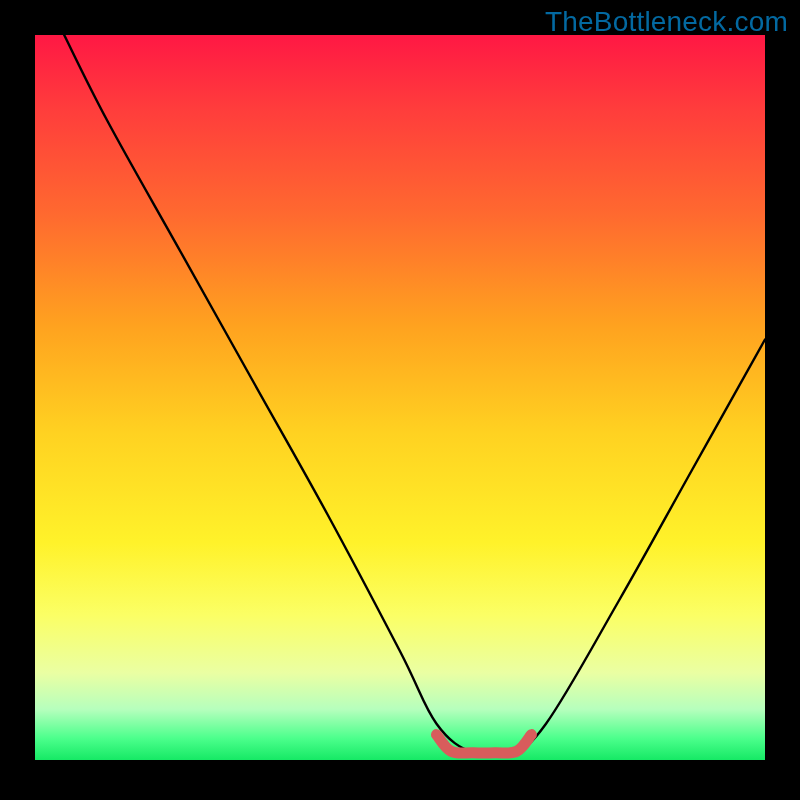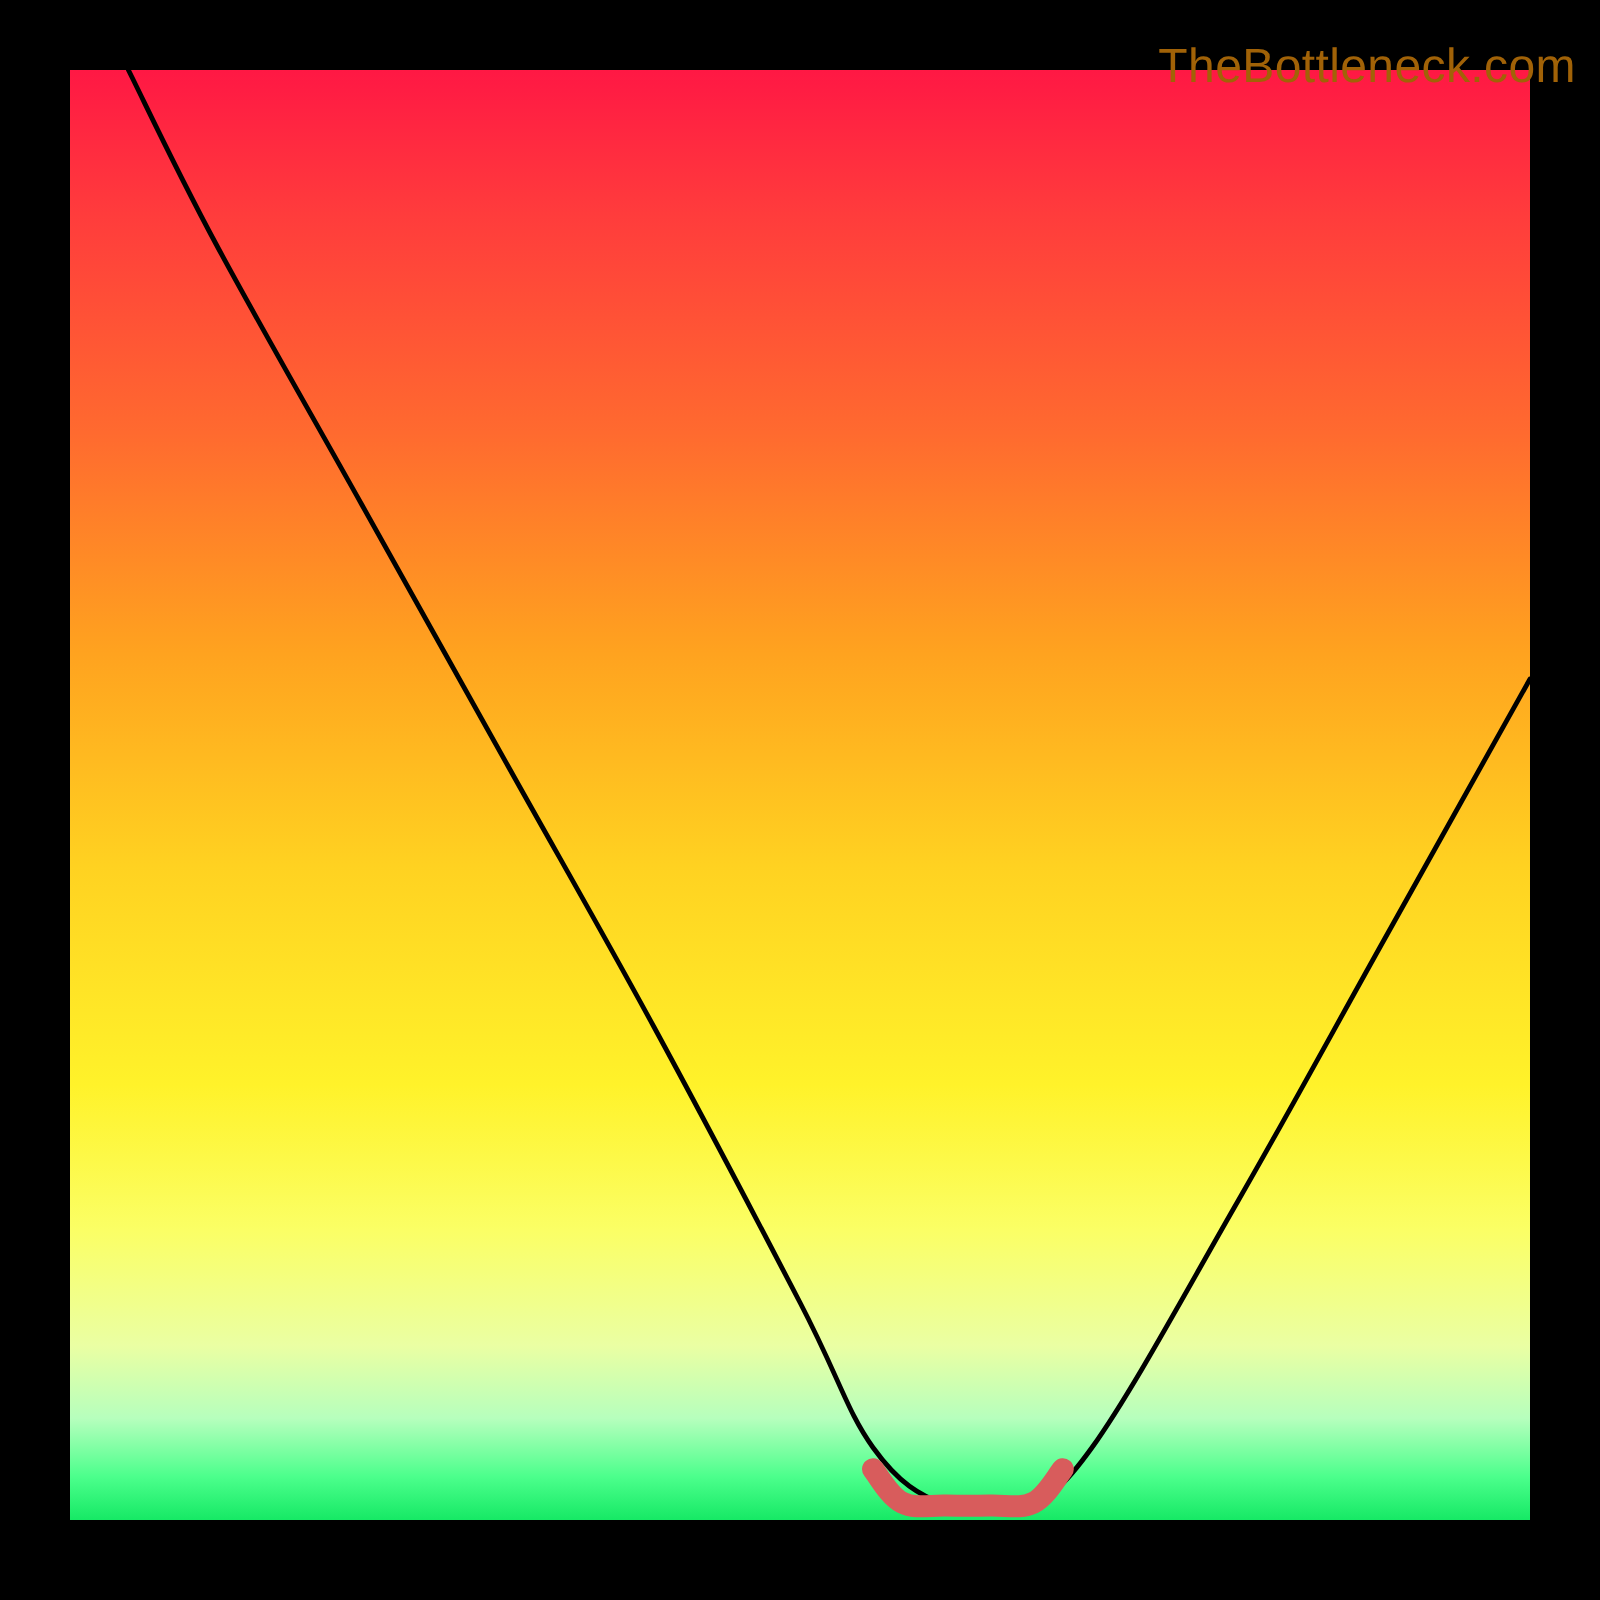--- a/index.html
+++ b/index.html
@@ -33,24 +33,24 @@
       #fff22a 70%,
       #fbff65 80%,
       #eaffa3 88%,
       #b6ffbd 93%,
       #4cff8c 97%,
       #16e965 100%
     );
   }
   .watermark {
     position: absolute;
-    top: 20px;
+    top: 6px;
     right: 12px;
-    color: #a16207;
-    font-size: 24px;
+    color: #0369a1;
+    font-size: 28px;
     font-weight: 400;
     letter-spacing: 0.2px;
     user-select: none;
   }
   svg.curve {
     position: absolute;
     left: 0;
     top: 0;
     width: 730px;
     height: 725px;

